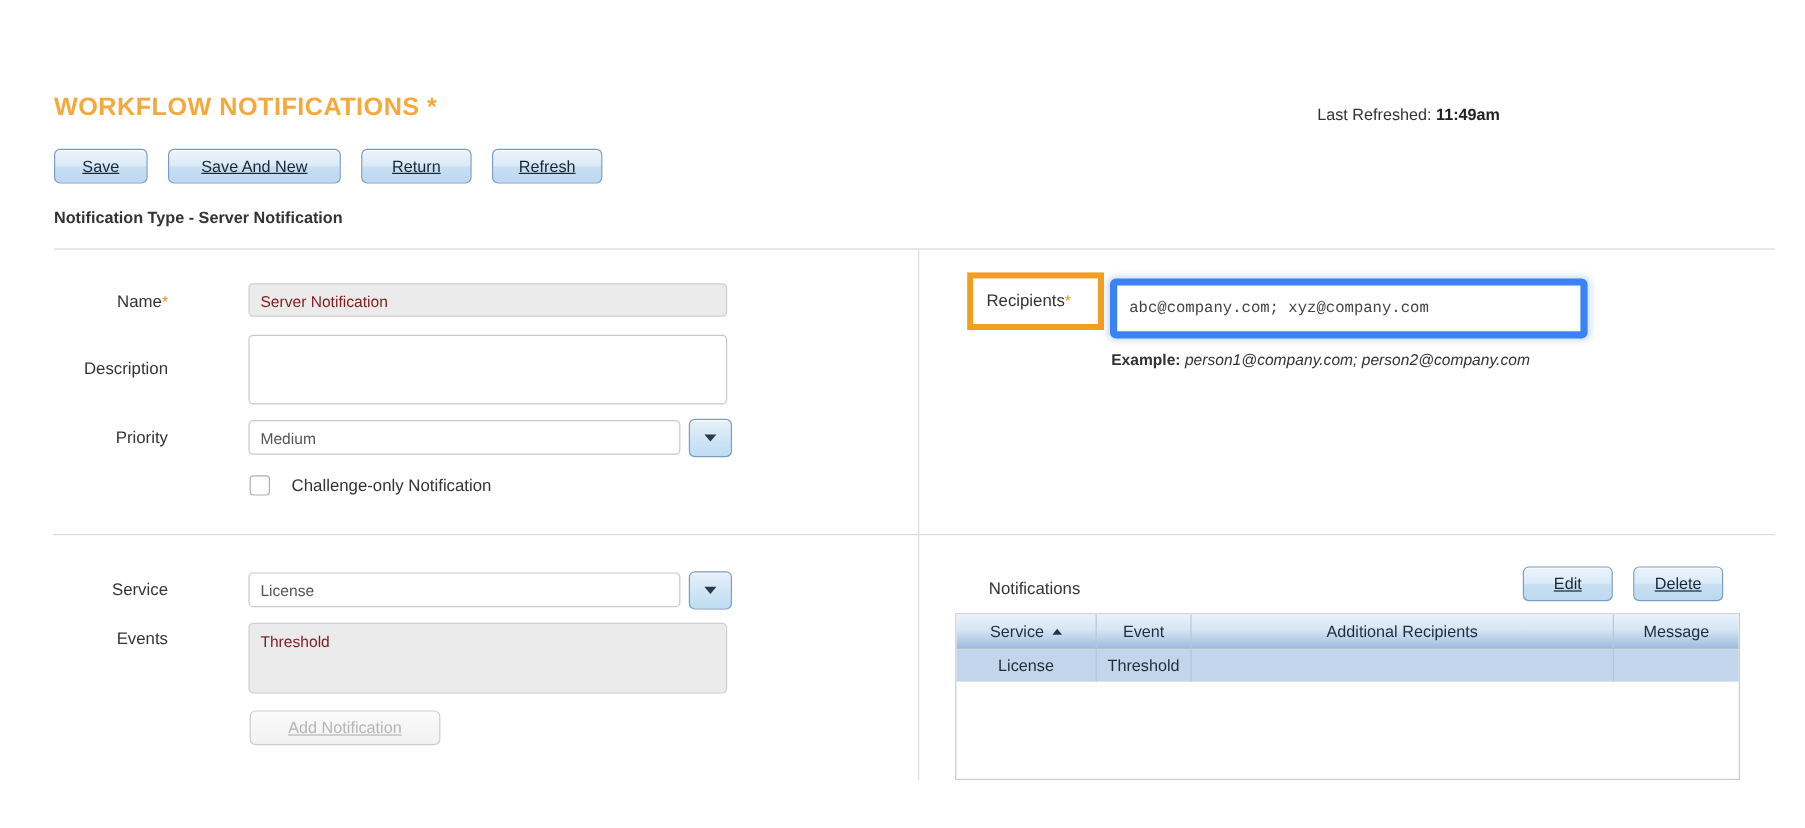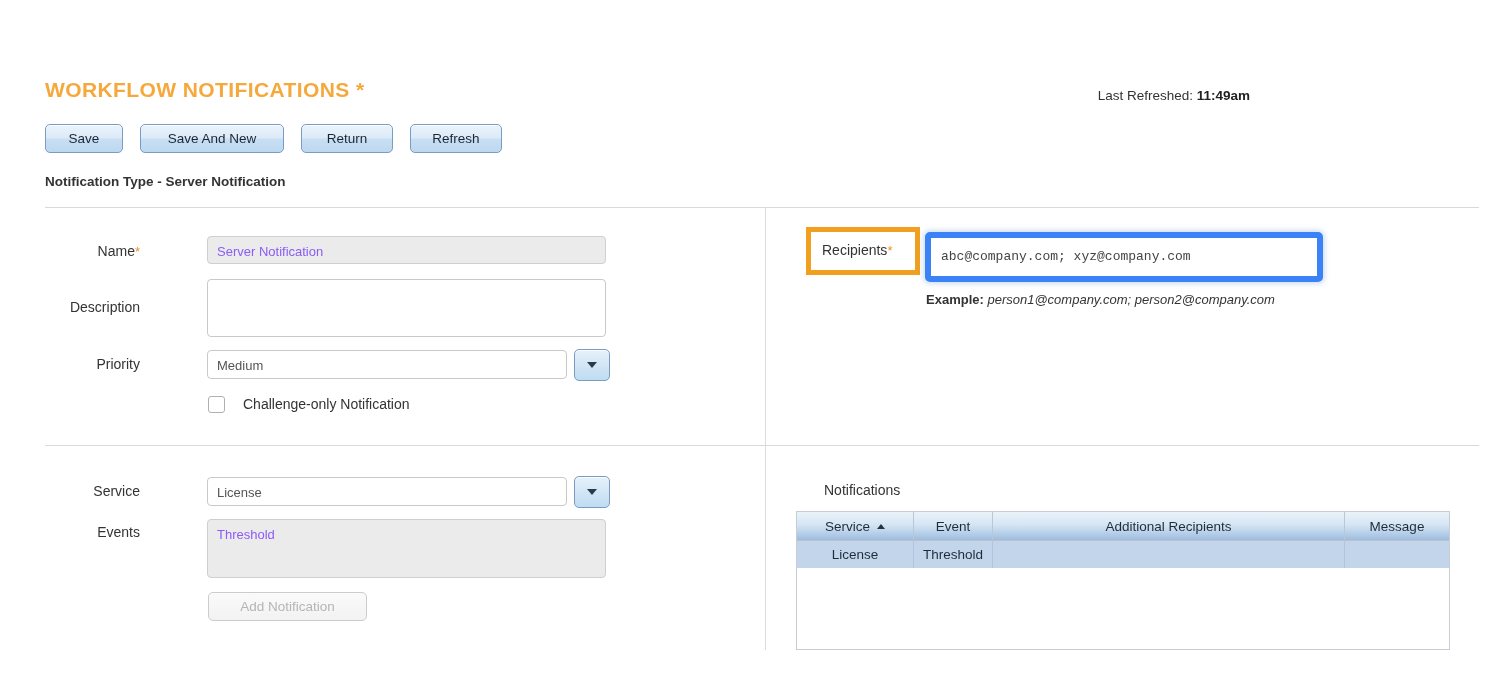--- a/index.html
+++ b/index.html
@@ -32,20 +32,21 @@
     border: 1px solid #7a9cc0;
     border-radius: 5px;
     background: linear-gradient(to bottom, #eaf3fb 0%, #dcebf8 48%, #c8dff3 52%, #bcd8f0 100%);
     color: #1a2733;
     font-family: "Liberation Sans", sans-serif;
     font-size: 13.5px;
     cursor: pointer;
     box-shadow: inset 0 1px 0 rgba(255,255,255,0.85);
     padding: 0 14px;
     white-space: nowrap;
+    text-decoration: underline;
   }
   .btn.disabled {
     border-color: #cccccc;
     background: linear-gradient(to bottom, #fafafa 0%, #f2f2f2 100%);
     color: #b5b5b5;
     cursor: default;
     box-shadow: none;
   }
   .toolbar { position: absolute; left: 45px; top: 124px; display: flex; gap: 17px; }
   .toolbar .btn.b0 { width: 78px; }
@@ -87,21 +88,21 @@
     border: 1px solid #c9c9c9;
     border-radius: 4px;
     background: #ffffff;
     font-family: "Liberation Sans", sans-serif;
     font-size: 13px;
     color: #555;
     padding: 7px 9px;
     line-height: 16px;
     overflow: hidden;
   }
-  .input-box.readonly { background: #ebebeb; color: #8b5cf6; border-color: #cfcfcf; }
+  .input-box.readonly { background: #ebebeb; color: #7f1d1d; border-color: #cfcfcf; }
 
   .combo-arrow {
     position: absolute;
     width: 36px; height: 32px;
     border: 1px solid #7a9cc0;
     border-radius: 5px;
     background: linear-gradient(to bottom, #e6f1fa 0%, #d2e6f6 50%, #bedcf2 100%);
     display: flex; align-items: center; justify-content: center;
     cursor: pointer;
     box-shadow: inset 0 1px 0 rgba(255,255,255,0.8);
@@ -276,20 +277,24 @@
   <div class="combo-arrow" style="left:574px; top:476px;">
     <i></i>
   </div>
 
   <div class="field-label" style="left:60px; top:524px; width:80px;">Events</div>
   <div class="input-box readonly" style="left:207px; top:519px; width:399px; height:59px;">Threshold</div>
 
   <button class="btn disabled" style="position:absolute; left:208px; top:592px; width:159px;">Add Notification</button>
 
   <div class="notif-caption">Notifications</div>
+  <div class="notif-actions">
+    <button class="btn">Edit</button>
+    <button class="btn">Delete</button>
+  </div>
 
   <div class="table">
     <div class="thead">
       <div class="th col-service">
         <span>Service</span>
           <span class="sort-asc"></span>
       </div>
       <div class="th col-event">Event</div>
       <div class="th col-addrcp">Additional Recipients</div>
       <div class="th col-message">Message</div>

